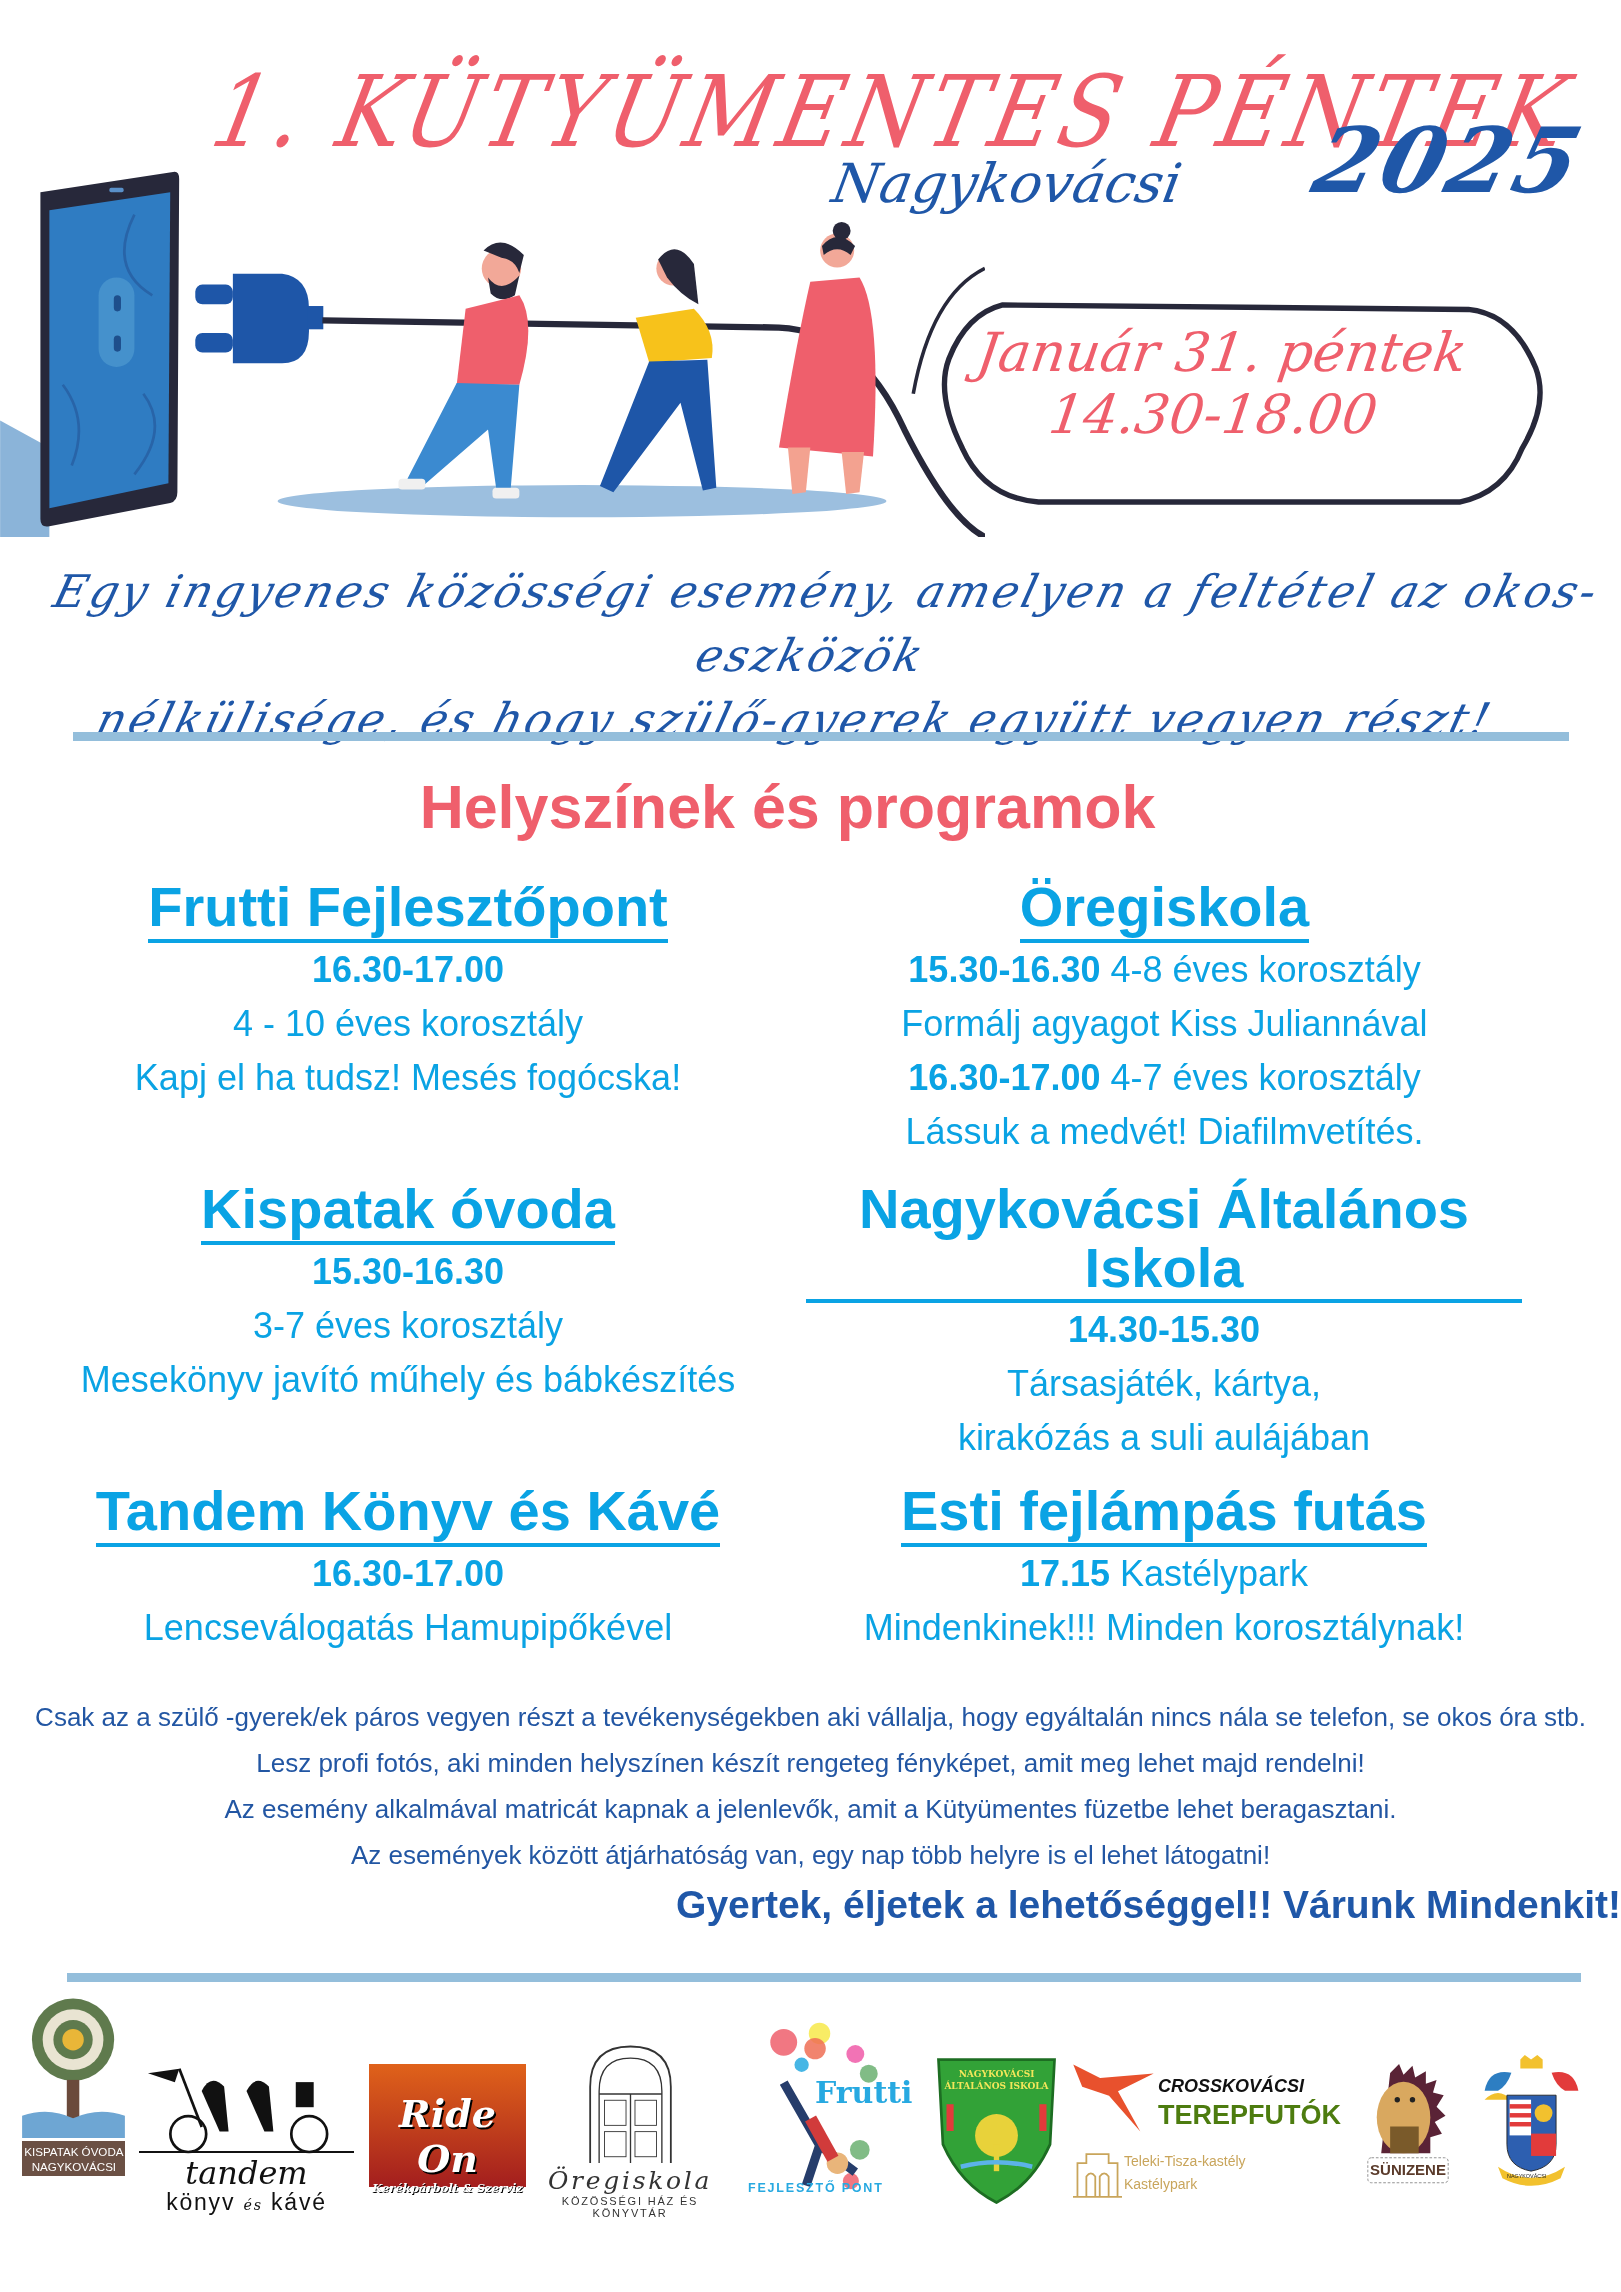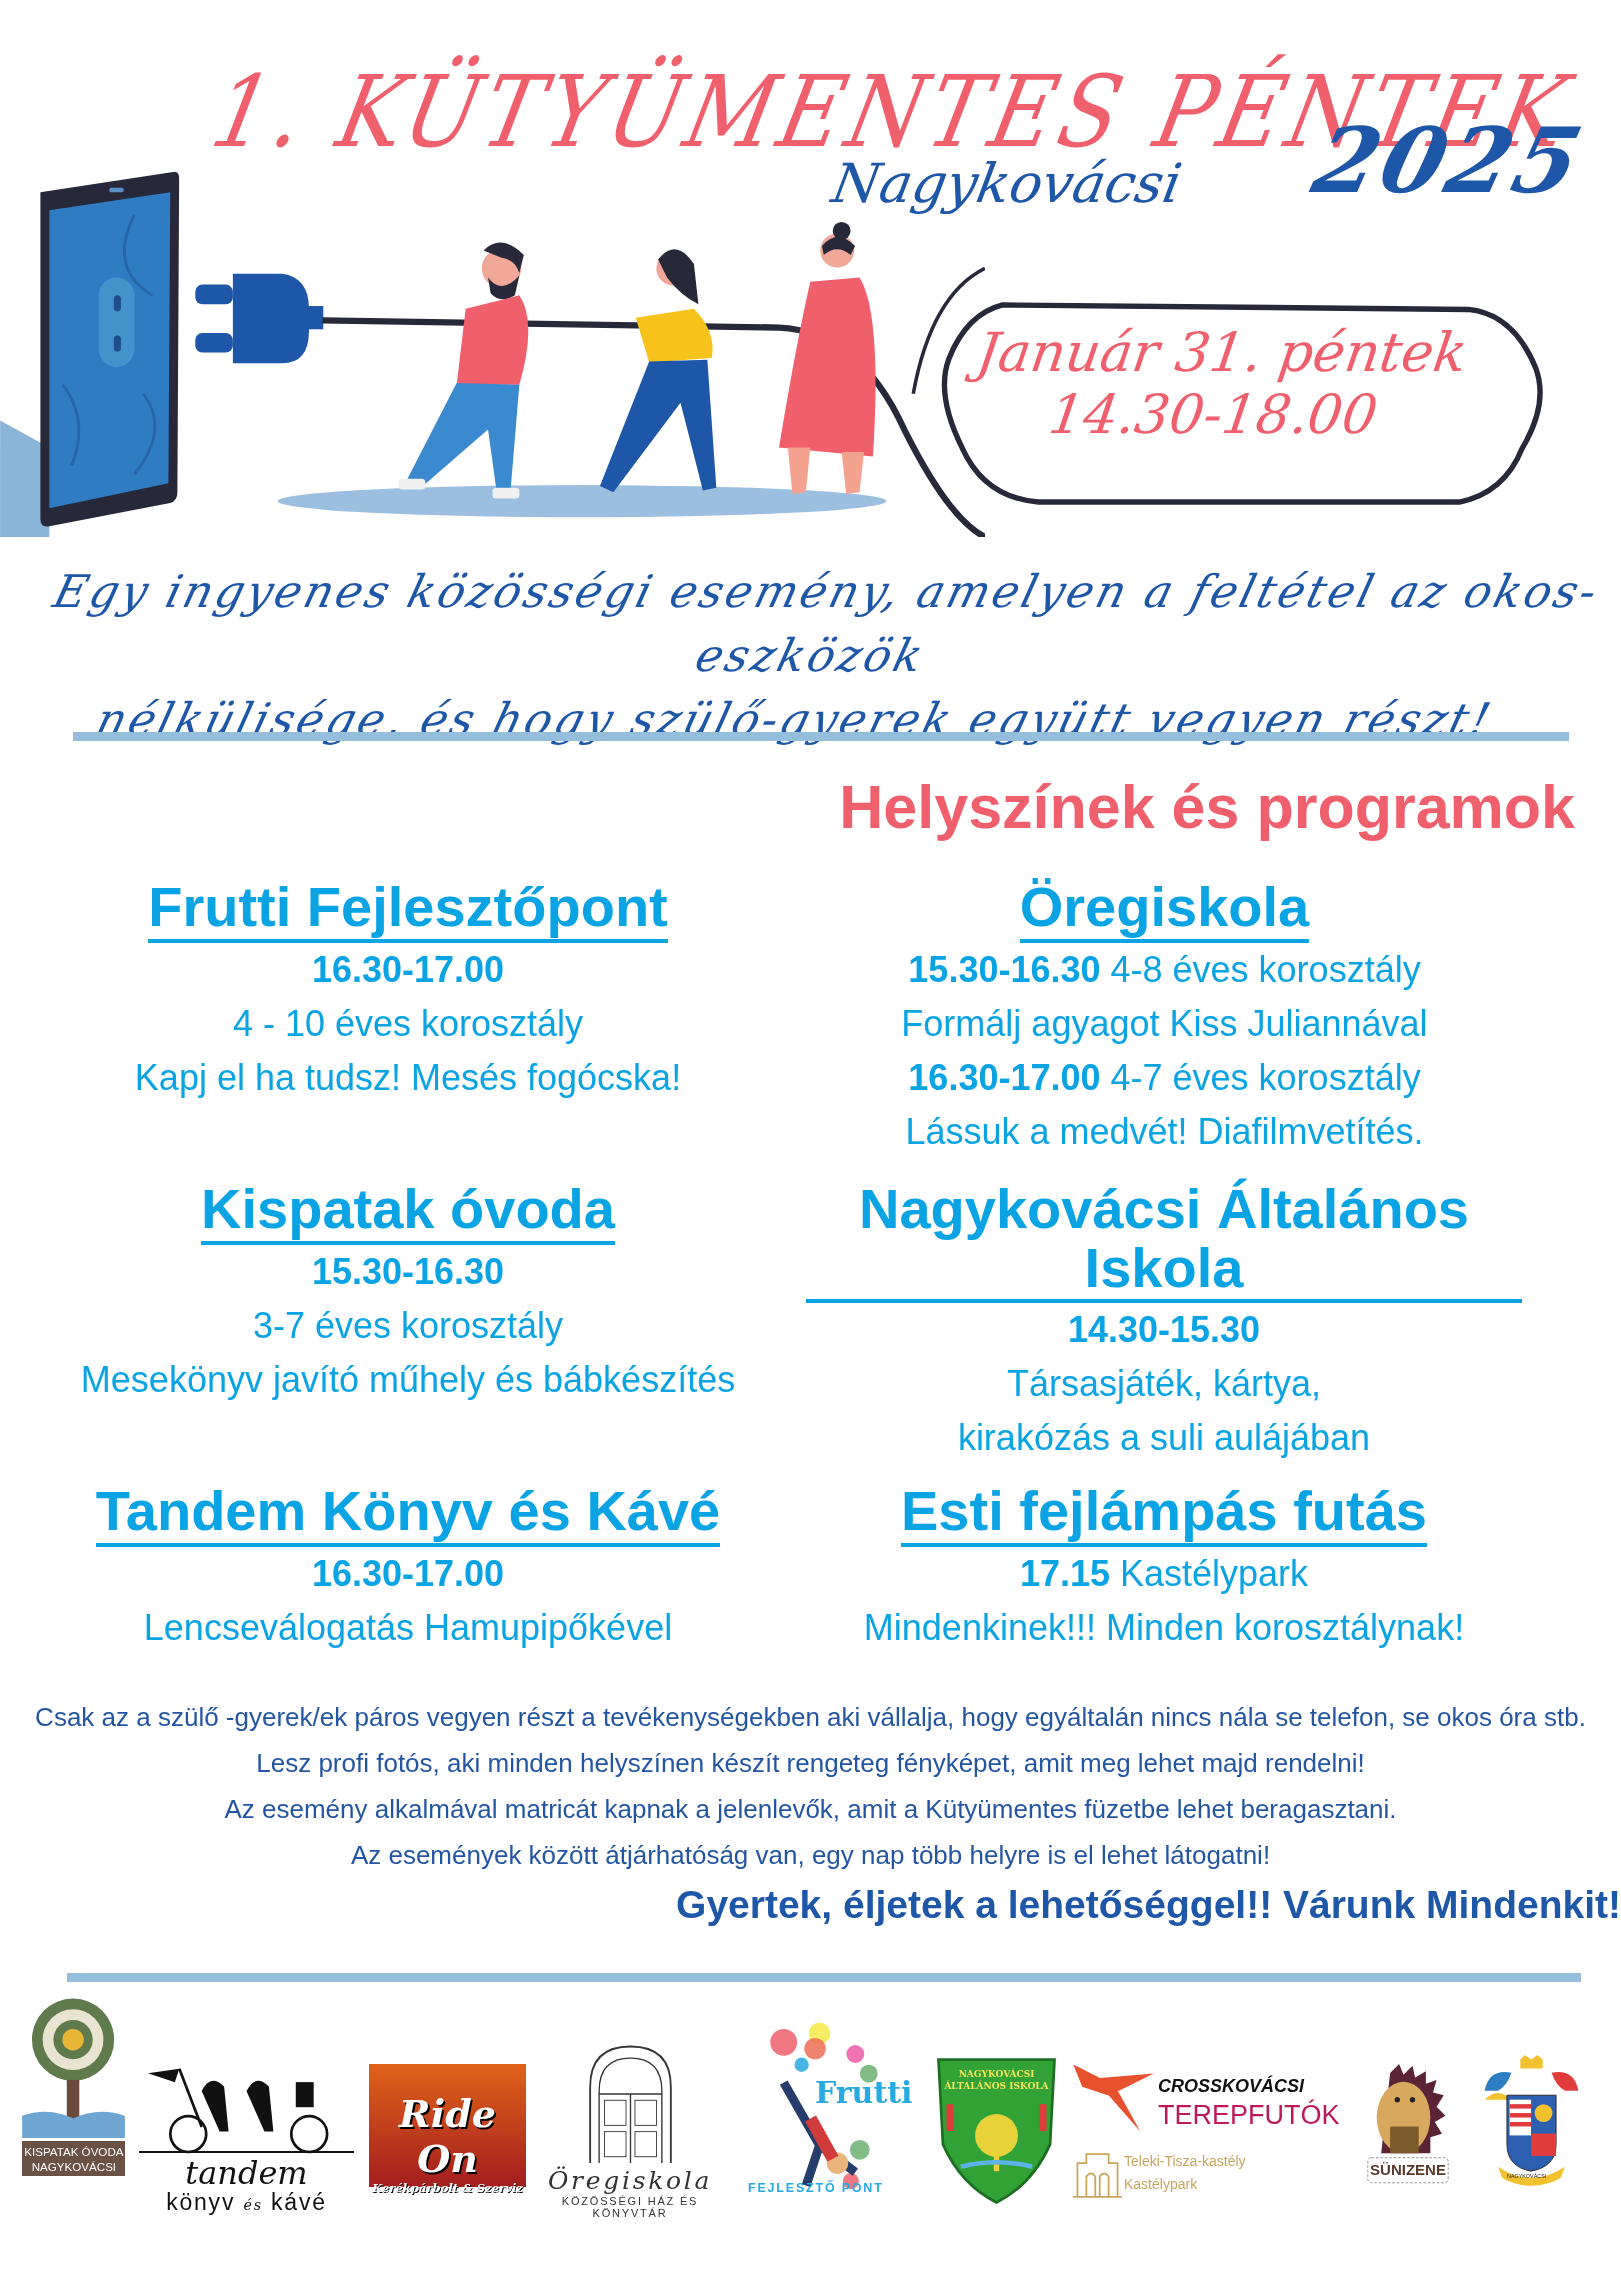--- a/index.html
+++ b/index.html
@@ -40,21 +40,21 @@
       position: absolute; left: 0; top: 560px; width: 1621px; text-align: center;
       color: #1f57a8; font-size: 45px; line-height: 64px; transform: skewX(-14deg);
       letter-spacing: 2.7px;
     }
 
     .divider {
       position: absolute; left: 73px; width: 1496px; height: 9px; background: #94bedb;
     }
 
     .section-title {
-      position: absolute; left: 0; top: 772px; width: 1575px; text-align: right;
+      position: absolute; left: 0; top: 772px; width: 1575px; text-align: center;
       color: #ef5f6c; font-size: 61px; font-weight: bold;
     }
 
     
     .venue {
       position: absolute; text-align: center; color: #0aa3e4;
     }
     .venue .vname {
       display: inline-block; font-size: 56px; font-weight: bold;
       border-bottom: 4.5px solid #0aa3e4; line-height: 1.05; padding-bottom: 1.8px;
@@ -289,21 +289,21 @@
     <div>NAGYKOVÁCSI</div>
     <div>ÁLTALÁNOS ISKOLA</div>
   </div>
 </div>
 
 <div class="logo" style="left:1068px; top:2060px; width:287px; height:143px;">
   <svg width="81" height="76" viewBox="0 0 90 85" style="position:absolute; left:4.5px; top:0;">
     <path d="M0,5 L30,20 L90,15 L50,35 L75,80 L40,40 L10,30 Z" fill="#e8512d"></path>
   </svg>
   <div style="position:absolute; left:90px; top:16px; font-style:italic; font-weight:bold; font-size:18px; color:#111;">CROSSKOVÁCSI</div>
-  <div style="position:absolute; left:90px; top:40px; font-weight:normal; font-size:27px; color:#be185d;">TEREPFUTÓK</div>
+  <div style="position:absolute; left:90px; top:40px; font-weight:bold; font-size:27px; color:#4d7c0f;">TEREPFUTÓK</div>
   <svg width="49" height="54" viewBox="0 0 55 60" style="position:absolute; left:4.5px; top:85px;">
     <path d="M5,58 L5,20 L15,20 L15,10 L40,10 L40,20 L50,20 L50,58 M0,58 L55,58 M15,58 L15,35 Q20,28 25,35 L25,58 M30,58 L30,35 Q35,28 40,35 L40,58" fill="none" stroke="#c9a55b" stroke-width="2"></path>
   </svg>
   <div style="position:absolute; left:56px; top:90px; font-family:Liberation Sans, sans-serif; color:#c9a55b; font-size:14px; line-height:23px;">
     <div>Teleki-Tisza-kastély</div>
     <div>Kastélypark</div>
   </div>
 </div>
 
 <div class="logo" style="left:1363px; top:2064px; width:90px; height:125px;">

